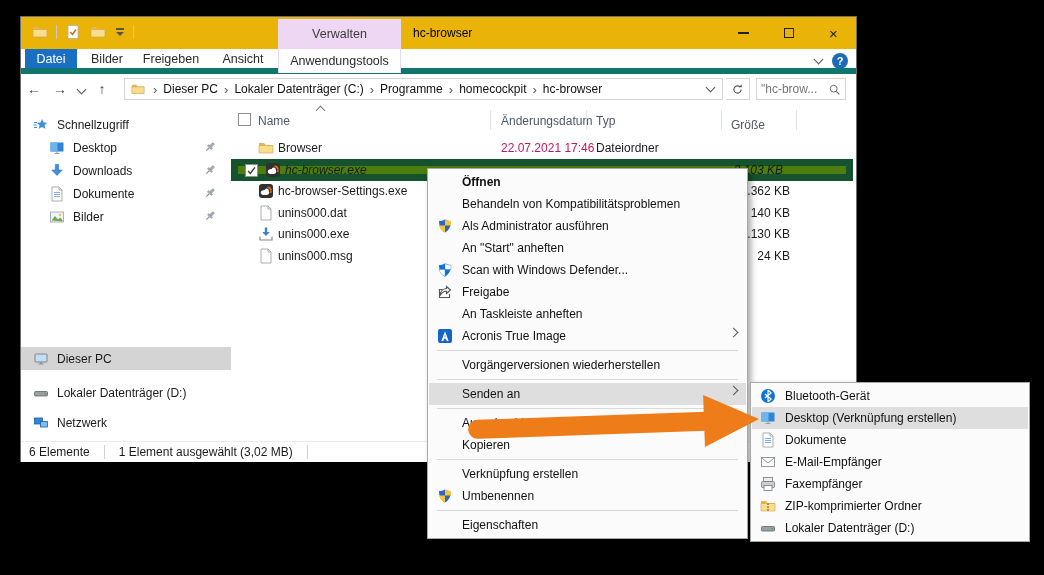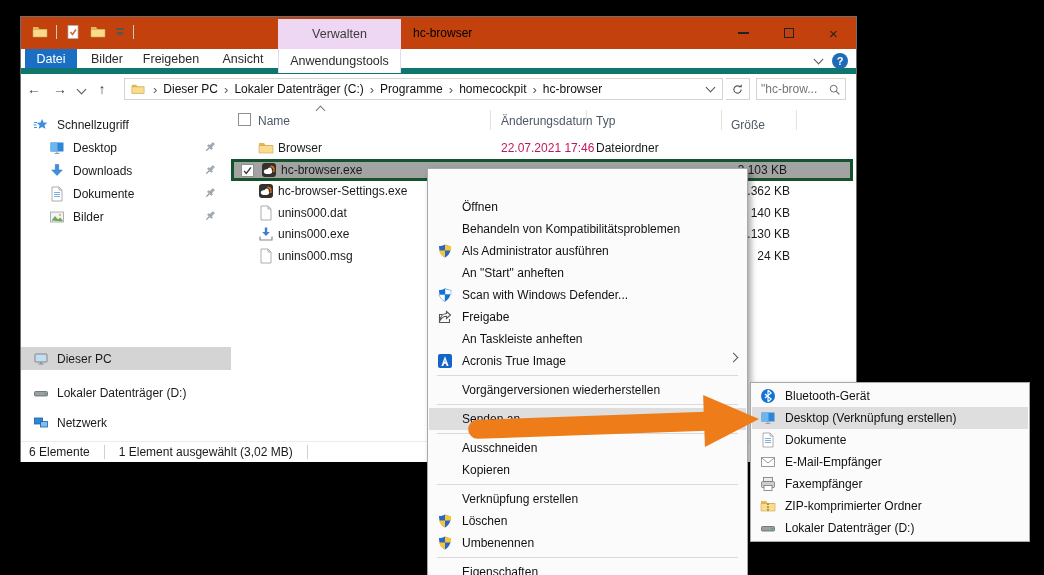--- a/index.html
+++ b/index.html
@@ -1,21 +1,21 @@
 <!DOCTYPE html>
 <html><head>
 <meta charset="utf-8">
 <style>
   html,body{margin:0;padding:0;background:#000;}
   *{box-sizing:border-box;font-family:"Liberation Sans",sans-serif;}
   .stage{position:relative;width:1044px;height:575px;background:#000;overflow:hidden;font-size:12px;color:#1a1a1a;}
   
   .window{position:absolute;left:20px;top:16px;width:837px;height:446px;background:#fff;border:1px solid #6e6e6e;}
   
-  .titlebar{position:relative;height:32px;background:#c2410c;}
+  .titlebar{position:relative;height:32px;background:#eab308;}
   .qat{position:absolute;left:10px;top:6px;display:flex;align-items:center;gap:7px;}
   .qat .vsep{width:1px;height:14px;background:#c9c9c9;}
   .qat-btn{width:18px;height:18px;display:flex;align-items:center;justify-content:center;}
   .qat-drop{display:flex;flex-direction:column;align-items:center;width:12px;}
   .qat-drop .bar{width:8px;height:1.5px;background:#555;margin-bottom:2px;}
   .tri-down{width:0;height:0;border-left:4px solid transparent;border-right:4px solid transparent;border-top:4px solid #555;}
   .ctx-tab{position:absolute;left:257px;top:2px;width:123px;height:30px;background:#edd7f3;display:flex;align-items:center;justify-content:center;color:#3c3c3c;font-size:12.5px;}
   .win-title{position:absolute;left:392px;top:0;height:32px;display:flex;align-items:center;font-size:12px;color:#000;}
   .win-controls{position:absolute;right:0;top:0;height:32px;display:flex;}
   .win-btn{width:45px;height:32px;display:flex;align-items:center;justify-content:center;}
@@ -61,38 +61,38 @@
   .flhead{position:absolute;left:0;top:4px;width:100%;height:26px;color:#4d5866;}
   .flhead .hsep{position:absolute;top:2px;width:1px;height:20px;background:#e2e2e2;}
   .flhead .hname{position:absolute;left:27px;top:6px;}
   .flhead .hdate{position:absolute;left:270px;top:6px;}
   .flhead .htype{position:absolute;left:365px;top:6px;}
   .flhead .hsize{position:absolute;left:500px;top:10px;}
   .flhead .caret{position:absolute;left:86px;top:-1px;width:7px;height:7px;border-left:1.2px solid #7a7a7a;border-top:1.2px solid #7a7a7a;transform:rotate(45deg);}
   .cbox{width:13px;height:13px;border:1px solid #8f8f8f;background:#fff;display:inline-flex;align-items:center;justify-content:center;}
   .flhead .cbox{position:absolute;left:7px;top:5px;}
   .frow{position:absolute;left:0;width:calc(100% - 3px);height:22px;display:flex;align-items:center;}
-  .frow.sel{background:#a3a3a3;border:3px solid #14532d;}
+  .frow.sel{background:#4d7c0f;border:7px solid #14532d;font-style:italic;}
   .frow .rcb{position:absolute;left:7px;}
   .frow .ic{position:absolute;left:27px;width:16px;height:16px;}
   .frow .fname{position:absolute;left:47px;white-space:nowrap;}
   .frow .fdate{position:absolute;left:270px;color:#be185d;}
   .frow .ftype{position:absolute;left:365px;}
   .frow .fsize{position:absolute;right:63px;text-align:right;color:#1a1a1a;}
   
   .statusbar{position:relative;height:21px;border-top:1px solid #ececec;background:#fff;display:flex;align-items:center;font-size:12px;}
   .statusbar .seg1{padding-left:8px;text-align:right;}
   .statusbar .sdiv{width:1px;height:14px;background:#d0d0d0;margin:0 14px;}
   
   .menu{position:absolute;background:#fbfbfb;border:1px solid #a8a8a8;box-shadow:3px 3px 6px rgba(0,0,0,0.35);padding:2px 1px;z-index:5;}
   .cmenu{left:427px;top:168px;width:321px;}
   .smenu{left:750px;top:382px;width:280px;z-index:6;}
   .mi{position:relative;height:22px;display:flex;align-items:center;padding-left:33px;white-space:nowrap;color:#111;}
   .mi.hl{background:#dedede;}
-  .mi.bold{font-weight:normal;margin-top:25px;}
+  .mi.bold{font-weight:bold;}
   .mi .mic{position:absolute;left:8px;top:3px;width:16px;height:16px;}
   .mi .sub{position:absolute;right:9px;top:4px;}
   .msep{height:1px;background:#d9d9d9;margin:3px 8px;}
   
   .arrow{position:absolute;left:466px;top:391px;width:293px;height:56px;z-index:7;transform:rotate(-2deg);transform-origin:100% 50%;}
   .arrow .body{position:absolute;left:2px;top:19px;width:238px;height:19px;background:#ee7c19;border-radius:10px 0 0 10px;}
   .arrow .head{position:absolute;left:238px;top:2px;width:0;height:0;border-top:26px solid transparent;border-bottom:26px solid transparent;border-left:55px solid #ee7c19;}
   svg{display:block;}
 </style>
 </head>
@@ -500,29 +500,20 @@
     <div class="mi">
         <span>Verknüpfung erstellen</span>
       </div>
     <div class="mi">
       <span class="mic">
         <svg width="16" height="16" viewBox="0 0 16 16">
             <path d="M8 1.5c2 1.2 4.2 1.6 6 1.6 0 6-2.4 9.6-6 11.4C4.4 12.7 2 9.1 2 3.1c1.8 0 4-.4 6-1.6z" fill="#2c66c4"></path>
             <path d="M8 1.5c2 1.2 4.2 1.6 6 1.6v4.4H8zM2 7.5h6v7C4.7 13 3 10.6 2 7.5z" fill="#f6c637"></path>
           </svg>
       </span>
-      <span>Löschen</span>
-    </div>
-    <div class="mi">
-      <span class="mic">
-        <svg width="16" height="16" viewBox="0 0 16 16">
-            <path d="M8 1.5c2 1.2 4.2 1.6 6 1.6 0 6-2.4 9.6-6 11.4C4.4 12.7 2 9.1 2 3.1c1.8 0 4-.4 6-1.6z" fill="#2c66c4"></path>
-            <path d="M8 1.5c2 1.2 4.2 1.6 6 1.6v4.4H8zM2 7.5h6v7C4.7 13 3 10.6 2 7.5z" fill="#f6c637"></path>
-          </svg>
-      </span>
       <span>Umbenennen</span>
     </div>
     <div class="msep"></div>
     <div class="mi">
         <span>Eigenschaften</span>
       </div>
   </div>
 
   <div class="menu smenu">
     <div class="mi">

